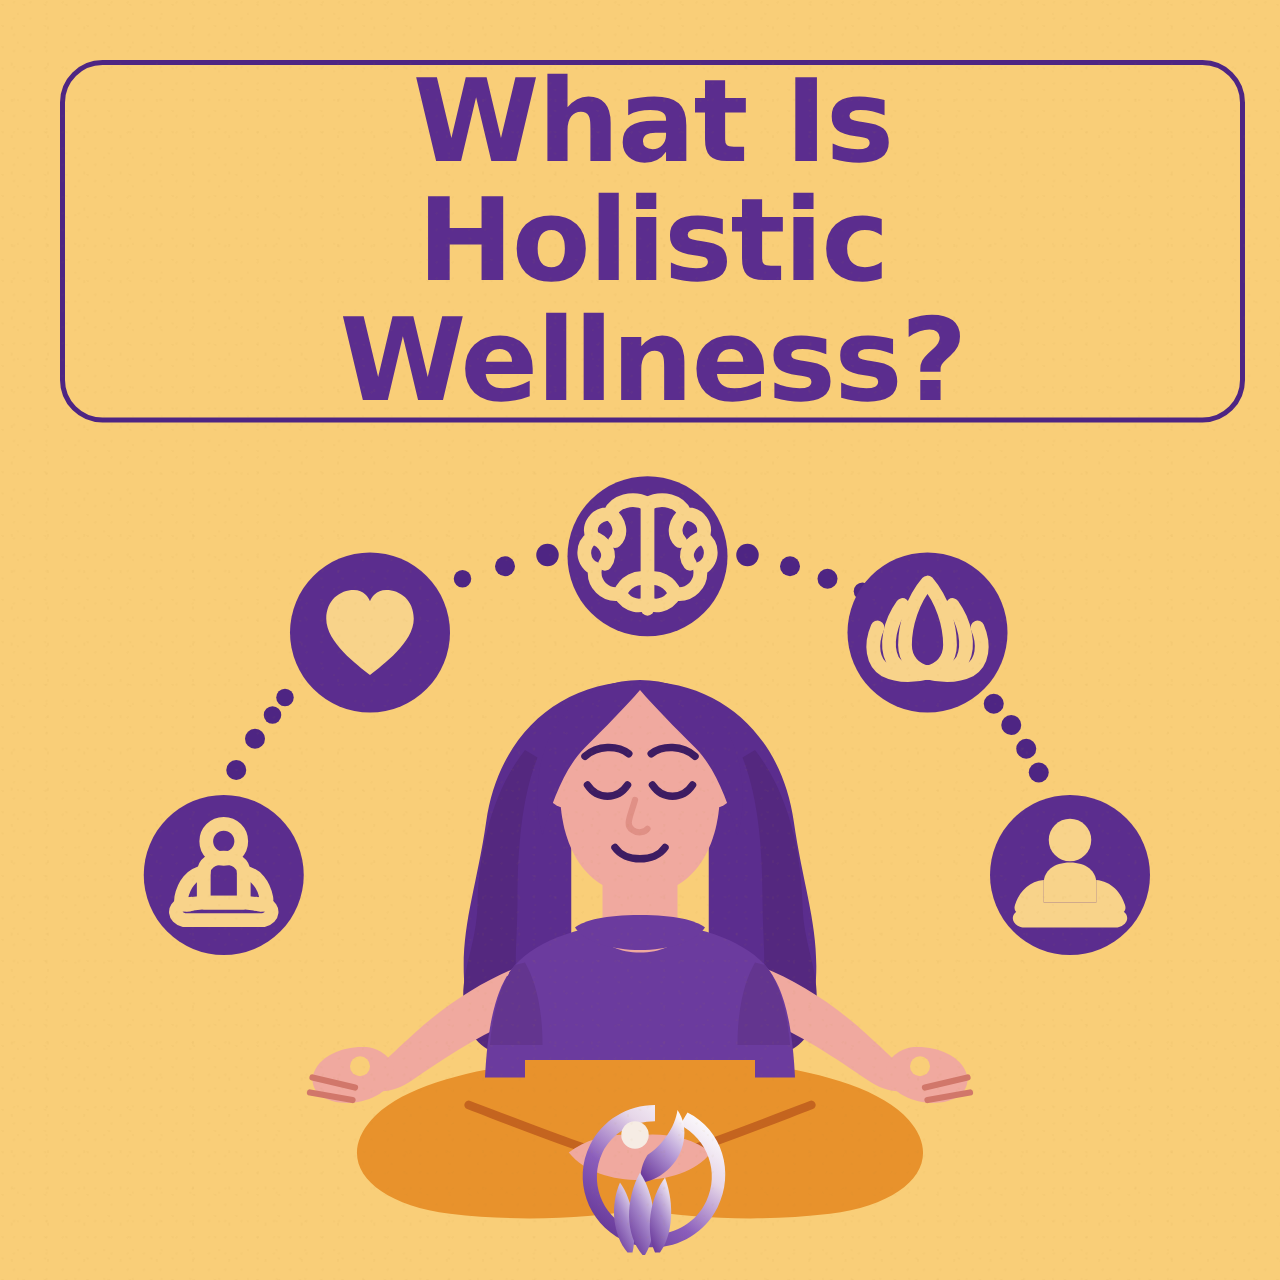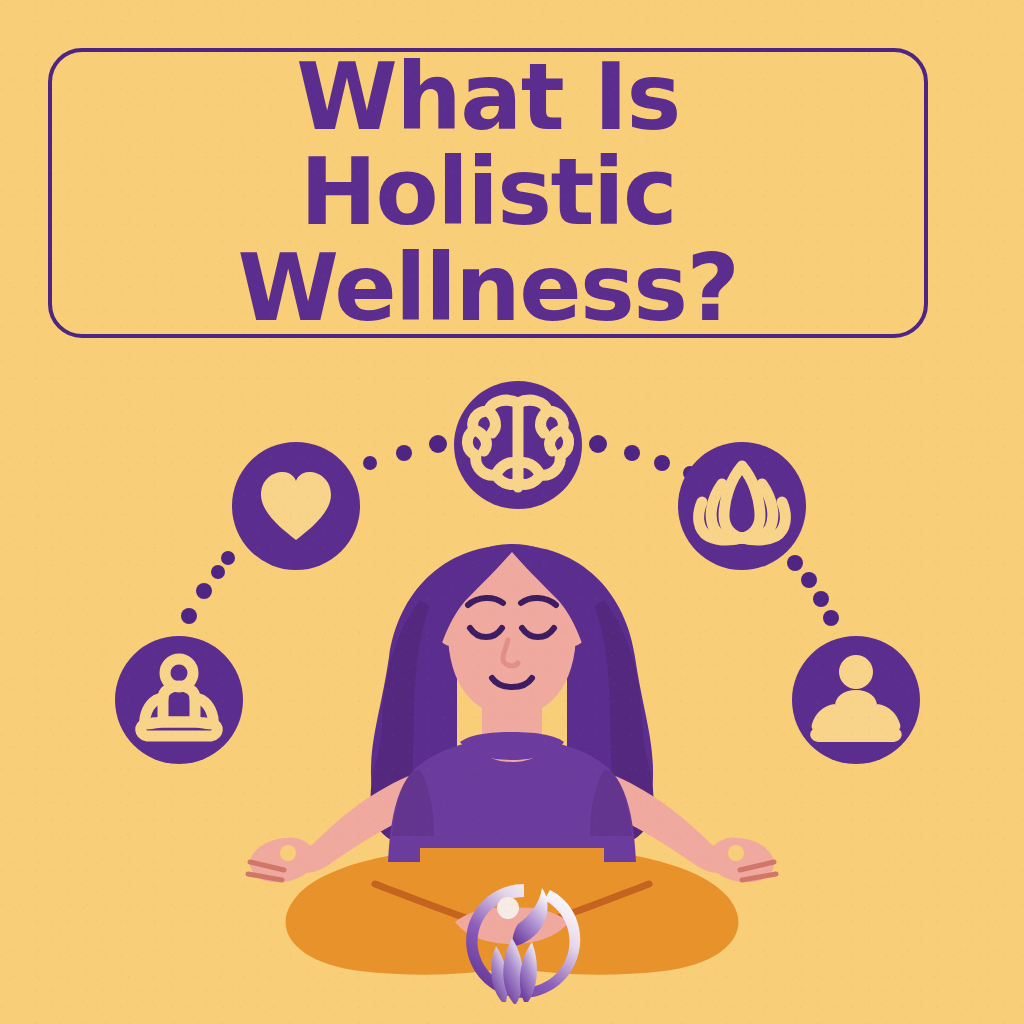--- a/index.html
+++ b/index.html
@@ -33,21 +33,21 @@
       radial-gradient(circle at 33% 77%, rgba(180,140,60,.10) 0 1px, transparent 1px),
       radial-gradient(circle at 86% 13%, rgba(180,140,60,.08) 0 1px, transparent 1px);
     background-size: 17px 17px, 23px 23px, 29px 29px, 13px 13px;
   }
 
   
   #title-card {
     position: absolute;
     left: 48px;
     top: 48px;
-    width: 880px;
+    width: 948px;
     height: 290px;
     box-sizing: border-box;
     border: 4px solid #4E2583;
     border-radius: 34px;
     display: flex;
     align-items: center;
     justify-content: center;
   }
   #title-text {
     margin: 0;

